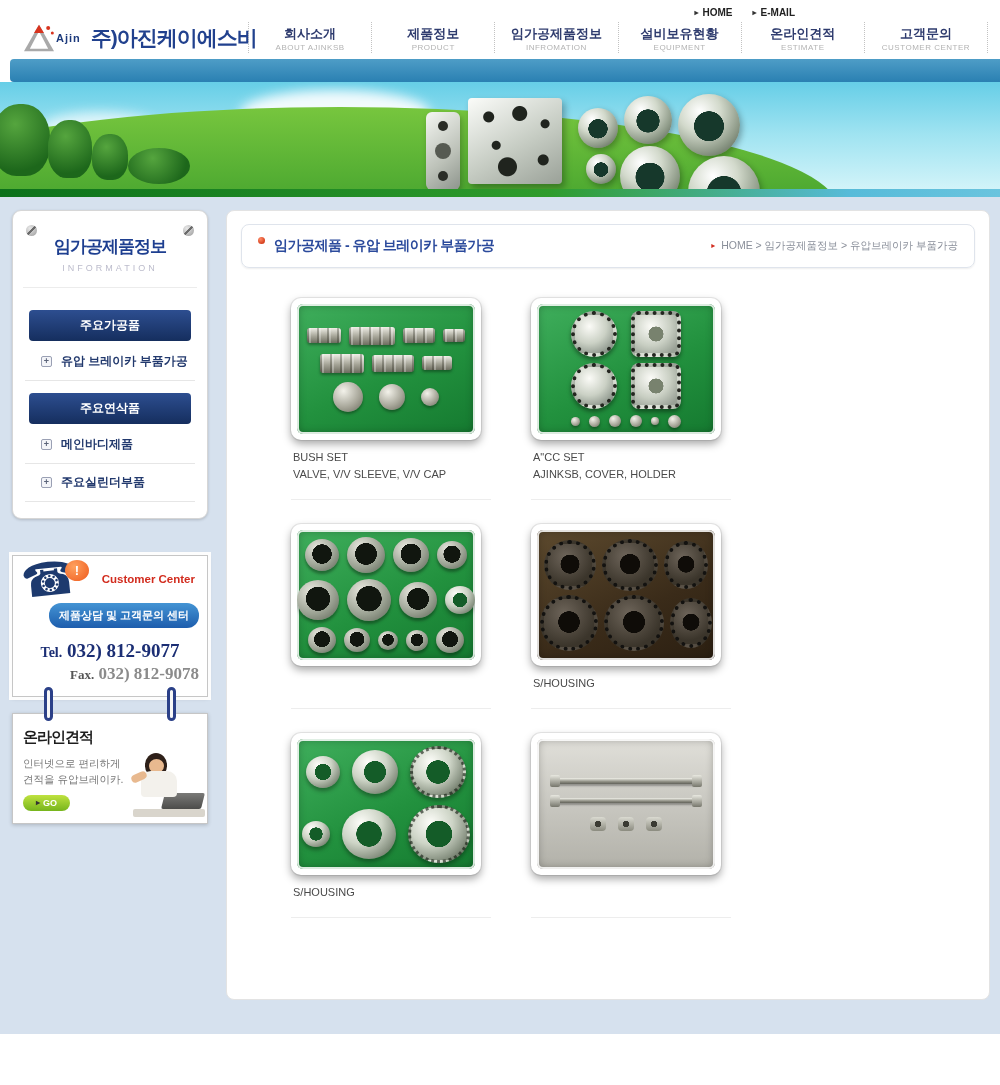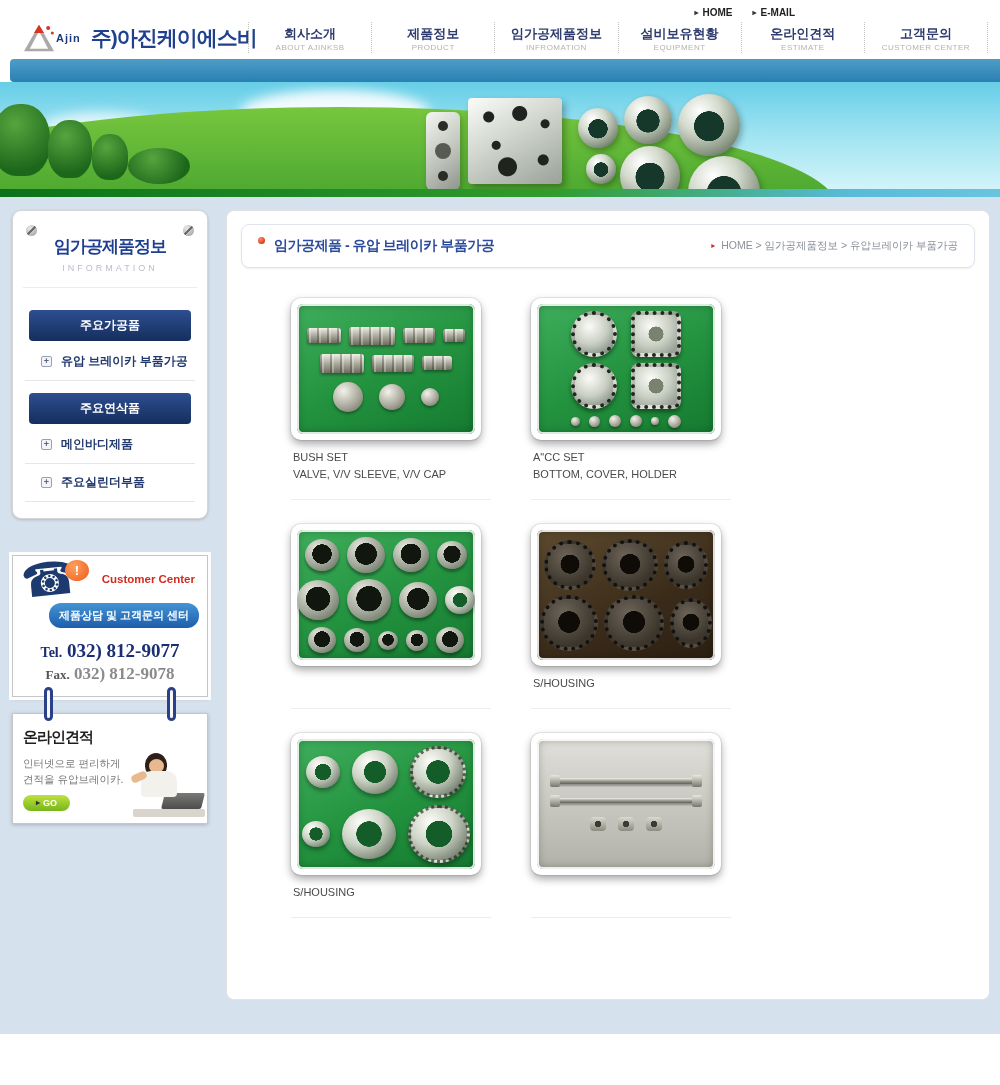--- a/index.html
+++ b/index.html
@@ -69,21 +69,21 @@
   .plus-icon { width:11px; height:11px; flex:none; border:1px solid #9aa0b4; border-radius:2px; background:#f3f4f8; color:#5a6378; font-size:9px; line-height:9px; text-align:center; }
 
   .cc-card { position:relative; margin-top:36px; background:#fff; border:1px solid #c6c6c6; box-shadow:0 0 0 3px #fdfdfd,0 1px 4px rgba(0,0,0,.25); padding:8px 8px 12px; }
   .cc-top { position:relative; height:64px; }
   .phone-glyph { position:absolute; left:0; top:-8px; font-size:46px; color:#1d3a6e; transform:rotate(-6deg); line-height:1; }
   .bang { position:absolute; left:44px; top:-4px; width:24px; height:21px; border-radius:50%; background:radial-gradient(circle at 38% 32%,#ffa15e,#ee5a1d); color:#fff; font-weight:bold; font-size:13px; text-align:center; line-height:21px; }
   .cc-label { position:absolute; right:4px; top:9px; color:#d22c1e; font-size:11.5px; font-weight:bold; }
   .cc-pill { position:absolute; left:28px; right:0; bottom:0; background:linear-gradient(180deg,#4494d4,#1d5dad); border-radius:12px; color:#fff; font-size:11px; font-weight:bold; text-align:center; padding:5px 0; }
   .cc-tel { margin-top:12px; text-align:center; font-family:"Liberation Serif",serif; font-size:19px; font-weight:bold; color:#1b2e74; }
   .cc-tel .lbl { font-size:14px; }
-  .cc-fax { margin-top:2px; text-align:center; font-family:"Liberation Serif",serif; font-size:17px; font-weight:bold; color:#8b8b8b; }
+  .cc-fax { margin-top:2px; text-align:right; font-family:"Liberation Serif",serif; font-size:17px; font-weight:bold; color:#8b8b8b; }
   .cc-fax .lbl { font-size:13px; color:#555; }
 
   .link-row { position:relative; height:16px; z-index:3; }
   .ring-link { position:absolute; top:-10px; width:9px; height:34px; border:3px solid #2b4088; border-radius:6px; background:#f7f7f7; }
   .ring-link.l { left:32px; } .ring-link.r { right:32px; }
 
   .est-card { position:relative; background:#fff; border:1px solid #c6c6c6; box-shadow:0 1px 4px rgba(0,0,0,.2); padding:14px 10px 12px; min-height:78px; overflow:hidden; }
   .est-title { font-size:15px; font-weight:bold; color:#1d1d1d; letter-spacing:-1px; }
   .est-desc { font-size:10.5px; color:#777; line-height:1.5; margin-top:9px; width:110px; }
   .go-btn { display:inline-flex; align-items:center; gap:3px; margin-top:7px; background:linear-gradient(180deg,#bfe23f,#76b51c); color:#fff; font-size:9px; font-weight:bold; padding:3px 13px; border-radius:9px; cursor:pointer; }
@@ -378,21 +378,21 @@
                     <span class="knob" style="width:12px;height:12px;"></span>
                     <span class="knob" style="width:12px;height:12px;"></span>
                     <span class="knob" style="width:8px;height:8px;"></span>
                     <span class="knob" style="width:13px;height:13px;"></span>
                   </div>
               </div>
             </div>
           </div>
           <div class="caption">
             <div>A"CC SET</div>
-            <div>BOTTOM, COVER, HOLDER</div>
+            <div>AJINKSB, COVER, HOLDER</div>
           </div>
         </div>
 
         <div class="cell">
           <div class="frame">
             <div class="photo green">
               <div class="scene" style="gap:6px;">
                 <div class="srow">
                     <span class="bush" style="width:34px;height:32px;"></span>
                     <span class="bush" style="width:38px;height:36px;"></span>

